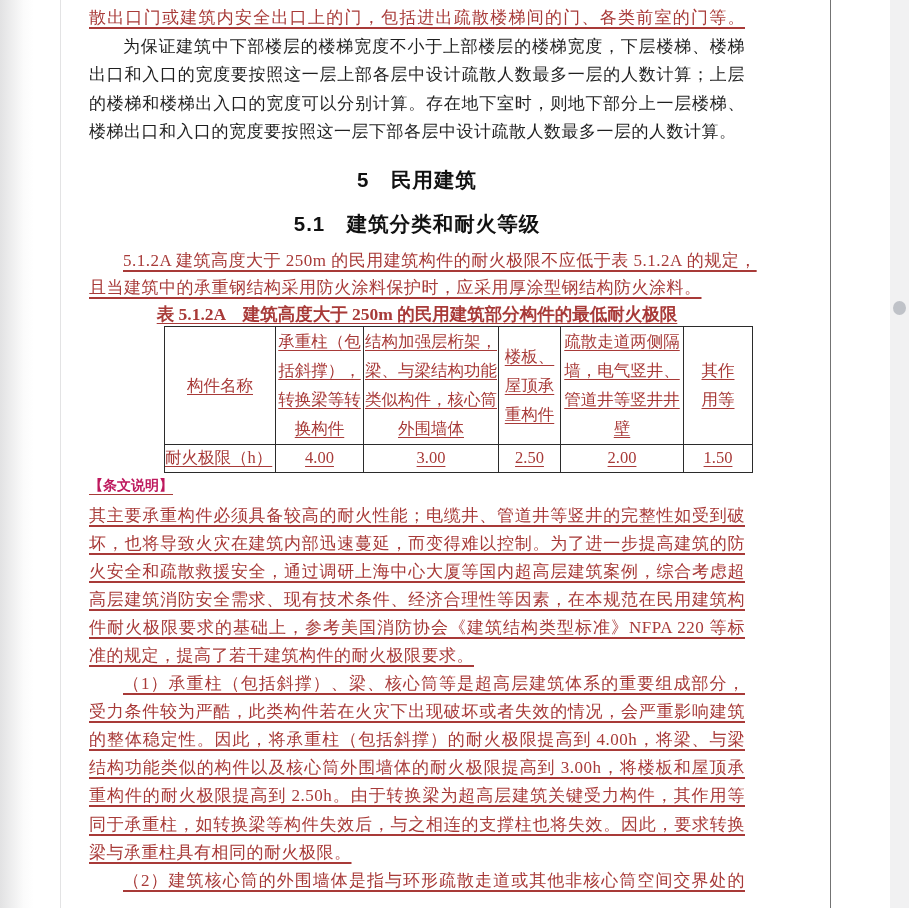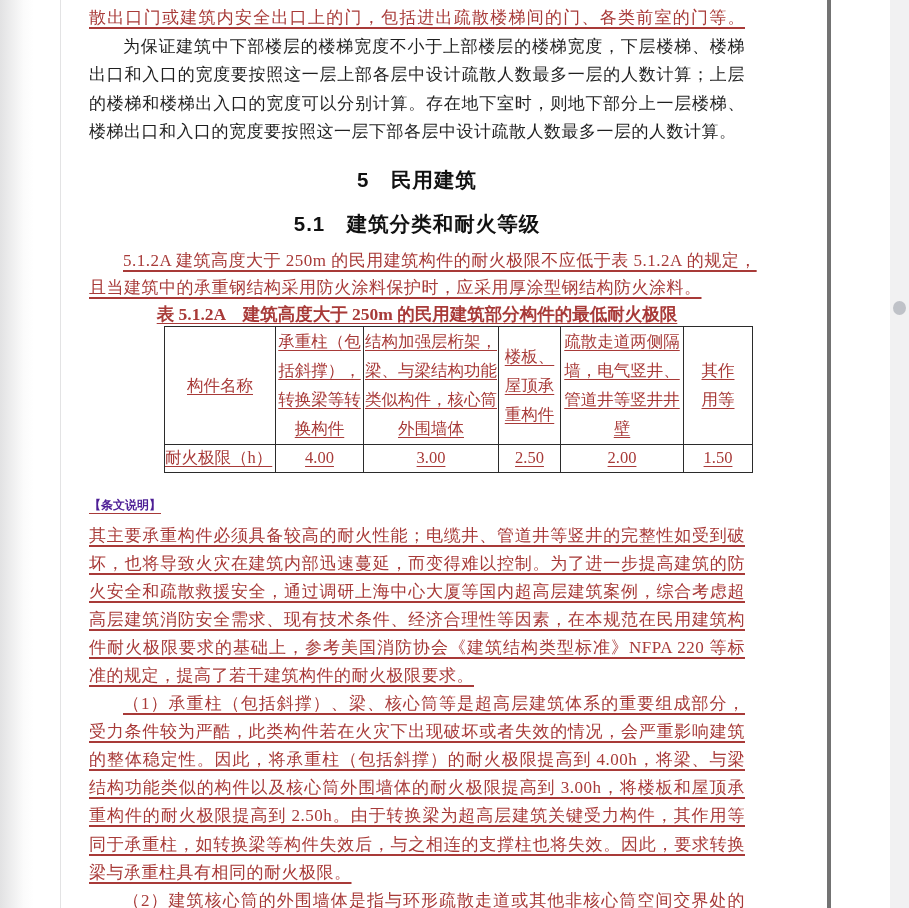--- a/index.html
+++ b/index.html
@@ -19,21 +19,21 @@
     background:#f1f1f2;
   }
   .scroll-thumb{
     position:absolute;left:3px;top:301px;width:13px;height:14px;
     border-radius:50%;background:#bfc2c8;
   }
   
   .page{
     position:absolute;left:60px;top:0;width:771px;height:908px;
     background:#ffffff;
-    border-left:1px solid #e3e3e4;border-right:4px solid #737373;
+    border-left:1px solid #e3e3e4;border-right:1px solid #737373;
     box-sizing:border-box;
   }
   .content{
     position:absolute;left:28px;top:4px;width:656px;
     color:#1f1f1f;font-size:17px;letter-spacing:0.5px;
   }
   .line{
     display:block;line-height:28.5px;height:28.5px;
     white-space:normal;text-align:left;
   }
@@ -74,23 +74,23 @@
   }
   table.fire .hdr td{height:117px;line-height:29px;}
   table.fire .val td{height:27px;line-height:26px;}
   table.fire td span{
     text-decoration:underline;text-decoration-color:#a83a38;
     text-decoration-thickness:1px;text-underline-offset:3px;
   }
   table.fire td.padded{padding:0 15px;}
   table.fire td.rowlabel{text-align:left;padding-left:0;}
   .comm-label{
-    margin-top:20px;
-    font-weight:bold;font-size:12px;line-height:25px;height:25px;
-    color:#4c1d95;letter-spacing:0;
+    margin-top:0;
+    font-weight:bold;font-size:14px;line-height:25px;height:25px;
+    color:#be185d;letter-spacing:0;
     font-family:"Liberation Sans","DejaVu Sans",sans-serif;
     text-decoration:underline;text-decoration-color:#a83a38;text-underline-offset:4px;
   }
   .commentary{margin-top:4px;}
   .commentary .line{line-height:28.1px;height:28.1px;}
 </style>
 </head>
 <body>
 
 <div class="left-shade"></div>

